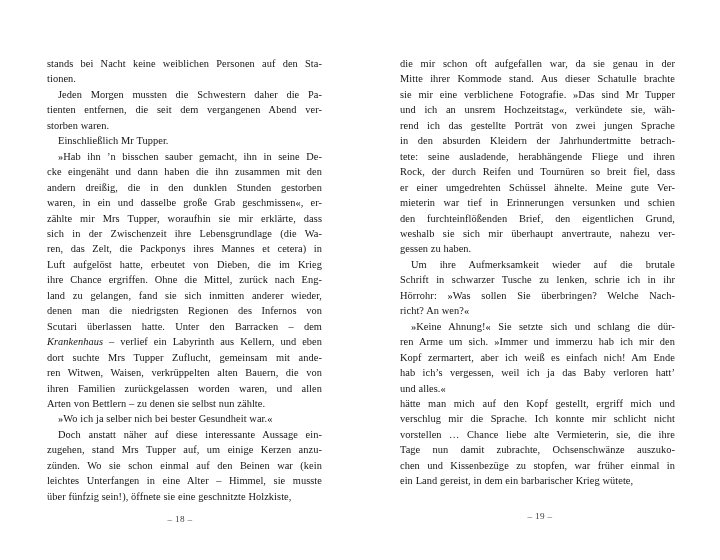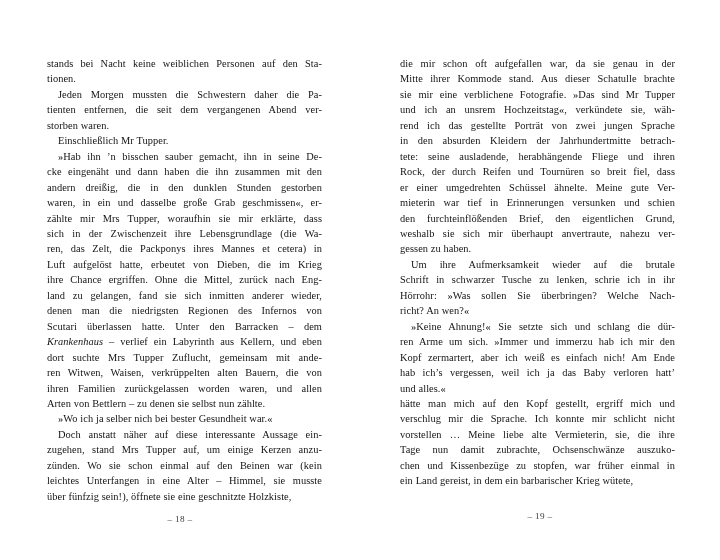--- a/index.html
+++ b/index.html
@@ -131,21 +131,21 @@
         <div class="ln">Schrift in schwarzer Tusche zu lenken, schrie ich in ihr</div>
         <div class="ln">Hörrohr: »Was sollen Sie überbringen? Welche Nach-</div>
         <div class="ln flush">richt? An wen?«</div>
         <div class="ln indent">»Keine Ahnung!« Sie setzte sich und schlang die dür-</div>
         <div class="ln">ren Arme um sich. »Immer und immerzu hab ich mir den</div>
         <div class="ln">Kopf zermartert, aber ich weiß es einfach nich! Am Ende</div>
         <div class="ln">hab ich’s vergessen, weil ich ja das Baby verloren hatt’</div>
         <div class="ln flush">und alles.«</div>
         <div class="ln">hätte man mich auf den Kopf gestellt, ergriff mich und</div>
         <div class="ln">verschlug mir die Sprache. Ich konnte mir schlicht nicht</div>
-        <div class="ln">vorstellen … Meine liebe alte Vermieterin, sie, die ihre</div>
+        <div class="ln">vorstellen … Chance liebe alte Vermieterin, sie, die ihre</div>
         <div class="ln">Tage nun damit zubrachte, Ochsenschwänze auszuko-</div>
         <div class="ln">chen und Kissenbezüge zu stopfen, war früher einmal in</div>
         <div class="ln flush">ein Land gereist, in dem ein barbarischer Krieg wütete,</div>
       </div>
     <div class="folio folio-right">– 19 –</div>
   </div>
 
 </div>
 
 </body></html>

